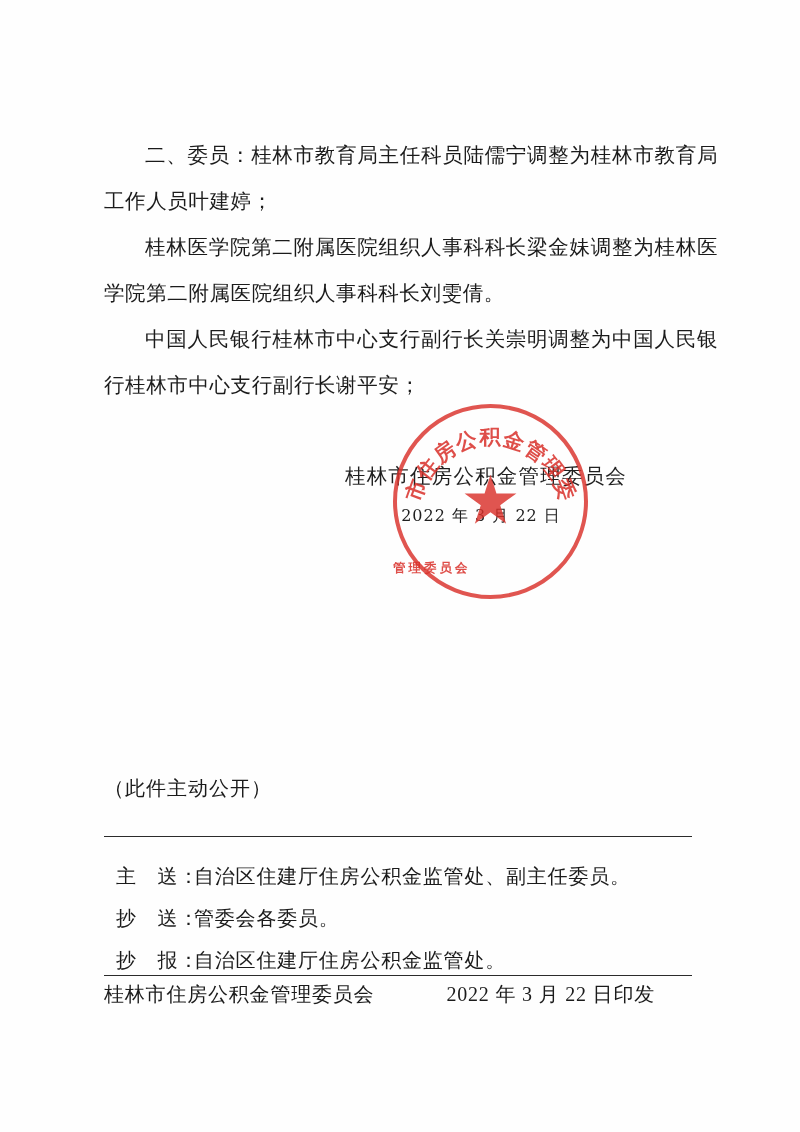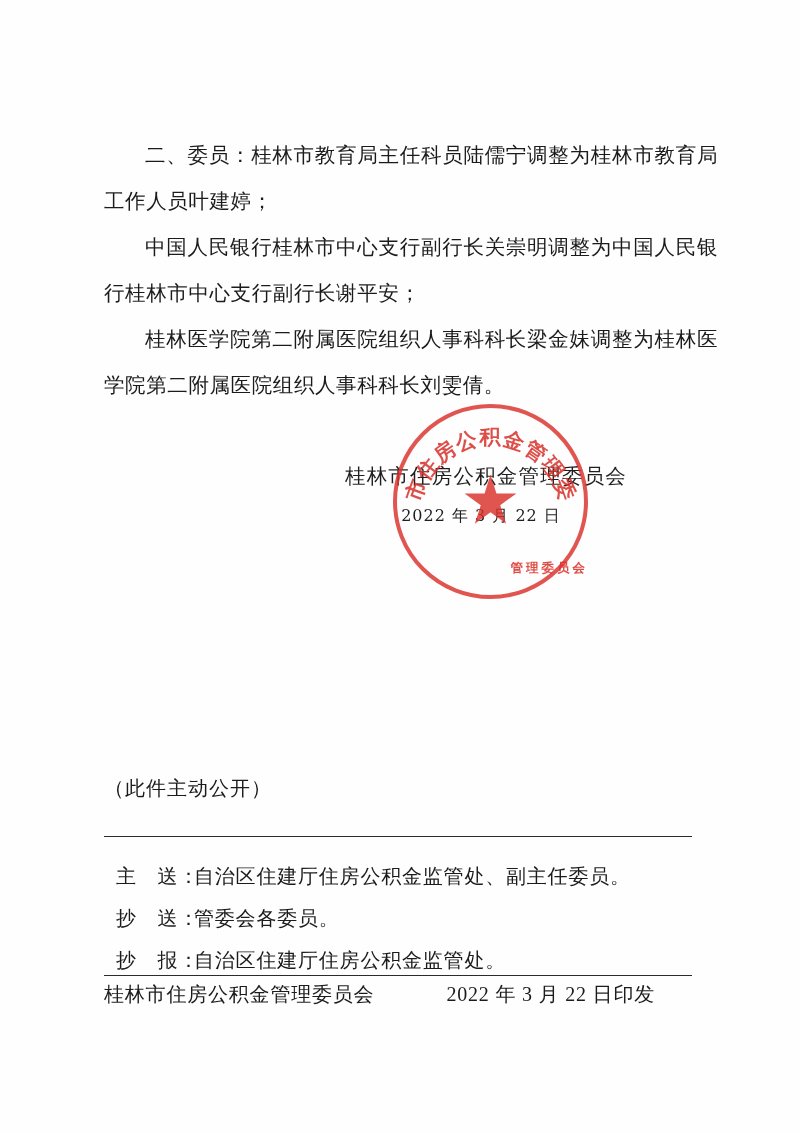--- a/index.html
+++ b/index.html
@@ -96,21 +96,21 @@
     font-family: "DejaVu Serif", "Liberation Serif", serif;
     font-size: 21px;
     letter-spacing: 1px;
     font-weight: bold;
   }
   .seal .bottom-text {
     position: absolute;
     left: 0;
     right: 0;
     bottom: 22px;
-    text-align: right;
+    text-align: left;
     color: #d9302a;
     opacity: 0.85;
     font-size: 12.5px;
     letter-spacing: 3px;
     font-weight: bold;
   }
   .public-note {
     position: absolute;
     left: 104px;
     top: 775px;
@@ -165,22 +165,22 @@
   .footer .issuer { white-space: nowrap; }
   .footer .printdate { margin-left: 72px; white-space: nowrap; font-family: Liberation Serif, serif; }
 </style>
 </head>
 <body>
 
 <div class="page">
 
   <div class="body-area">
     <p class="para indent">二、委员：桂林市教育局主任科员陆儒宁调整为桂林市教育局工作人员叶建婷；</p>
+    <p class="para indent">桂林医学院第二附属医院组织人事科科长梁金妹调整为桂林医学院第二附属医院组织人事科科长刘雯倩。</p>
     <p class="para indent">中国人民银行桂林市中心支行副行长关崇明调整为中国人民银行桂林市中心支行副行长谢平安；</p>
-    <p class="para indent">桂林医学院第二附属医院组织人事科科长梁金妹调整为桂林医学院第二附属医院组织人事科科长刘雯倩。</p>
   </div>
 
   <div class="signature-block">
     <div class="sig-line">桂林市住房公积金管理委员会</div>
     <div class="sig-date">2022 年 3 月 22 日</div>
   </div>
 
   <div class="seal">
     <div class="ring"></div>
     <div class="arc-text">

